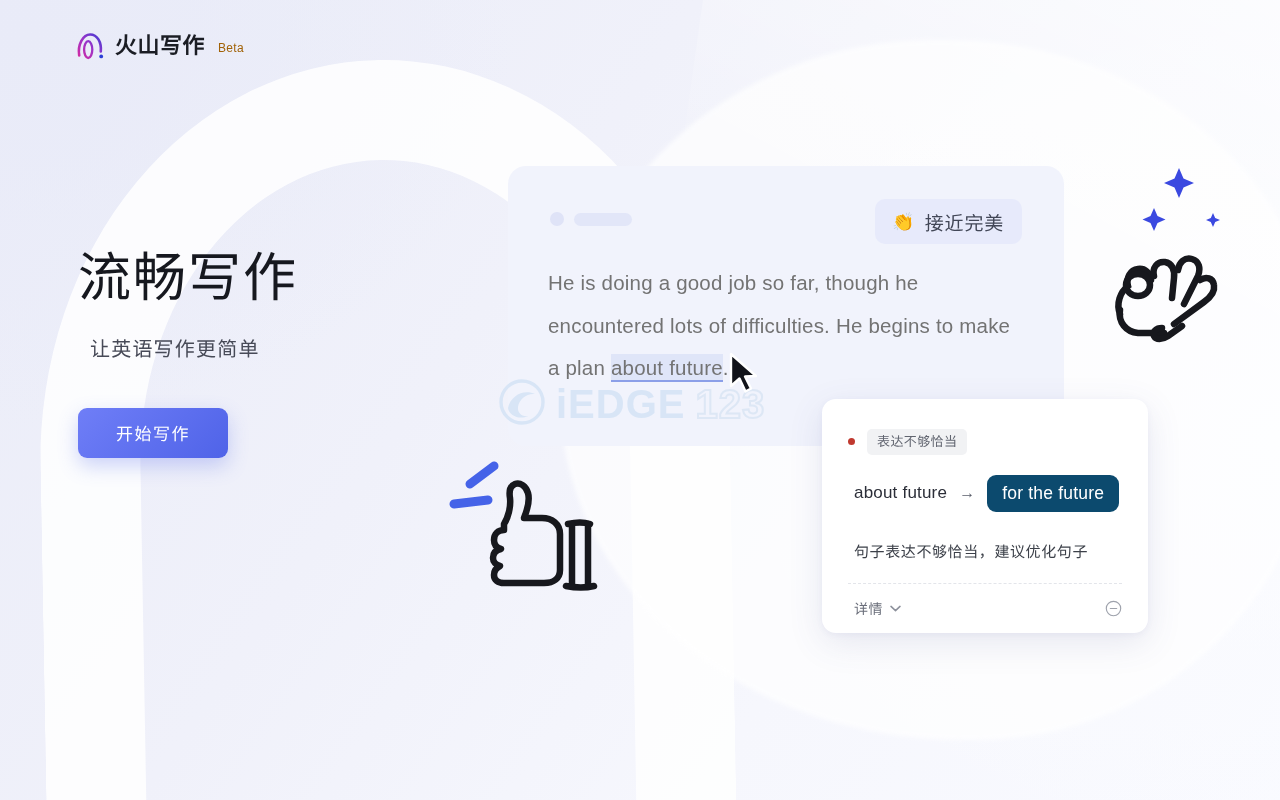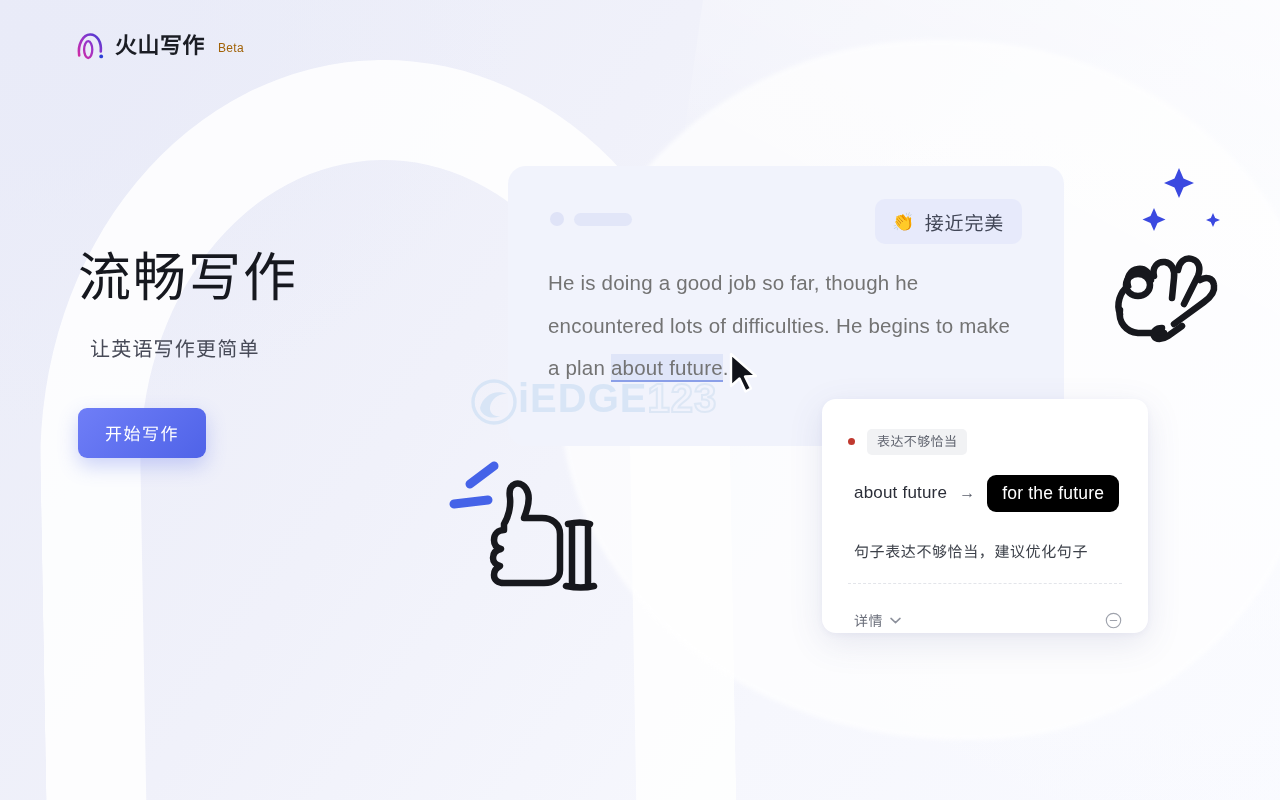--- a/index.html
+++ b/index.html
@@ -109,21 +109,21 @@
   }
   .hero-sub {
     margin-top: 22px;
     font-size: 20px;
     color: #474a57;
     letter-spacing: 1.2px;
     margin-left: 12px;
   }
   .cta {
     margin-top: 46px;
-    width: 128px;
+    width: 150px;
     height: 50px;
     border: none;
     border-radius: 9px;
     background: linear-gradient(135deg, #6f7ef7 0%, #4f63e8 100%);
     color: #ffffff;
     font-family: inherit;
     font-size: 17px;
     letter-spacing: 1.5px;
     cursor: pointer;
     box-shadow: 0 8px 20px rgba(79,99,232,.28);
@@ -181,24 +181,25 @@
   }
   .hl {
     background: #dfe5f8;
     border-bottom: 2px solid #8b9fe8;
     padding: 2px 0 1px;
   }
 
   
   .watermark {
     position: absolute;
-    left: 470px;
+    left: 498px;
     top: 378px;
     display: flex;
-    gap: 0;
+    align-items: center;
+    gap: 10px;
     z-index: 23;
     pointer-events: none;
   }
   .wm-swirl { width: 48px; height: 48px; }
   .wm-text {
     font-size: 40px;
     font-weight: 700;
     letter-spacing: 1px;
     line-height: 1;
   }
@@ -251,21 +252,21 @@
   .sugg-fixrow {
     margin-top: 20px;
     display: flex;
     align-items: center;
     gap: 12px;
     padding-left: 6px;
   }
   .sugg-old { font-size: 17px; color: #2b2e38; letter-spacing: .2px; }
   .sugg-arrow { font-size: 16px; color: #5a5e6b; }
   .sugg-new {
-    background: #000000;
+    background: #0c4a6e;
     color: #ffffff;
     font-size: 17.5px;
     letter-spacing: .2px;
     padding: 8px 15px;
     border-radius: 9px;
     border: none;
     font-family: inherit;
     cursor: pointer;
     line-height: 1.25;
   }
@@ -275,21 +276,21 @@
     padding-left: 6px;
     font-size: 15px;
     color: #3c4049;
     letter-spacing: .6px;
   }
   .sugg-divider {
     margin-top: 22px;
     border-top: 1px dashed #e3e5ea;
   }
   .sugg-footer {
-    margin-top: 26px;
+    margin-top: 14px;
     display: flex;
     align-items: center;
     justify-content: space-between;
     padding-left: 6px;
     text-align: right;
   }
   .sugg-more {
     display: flex;
     align-items: center;
     gap: 7px;

